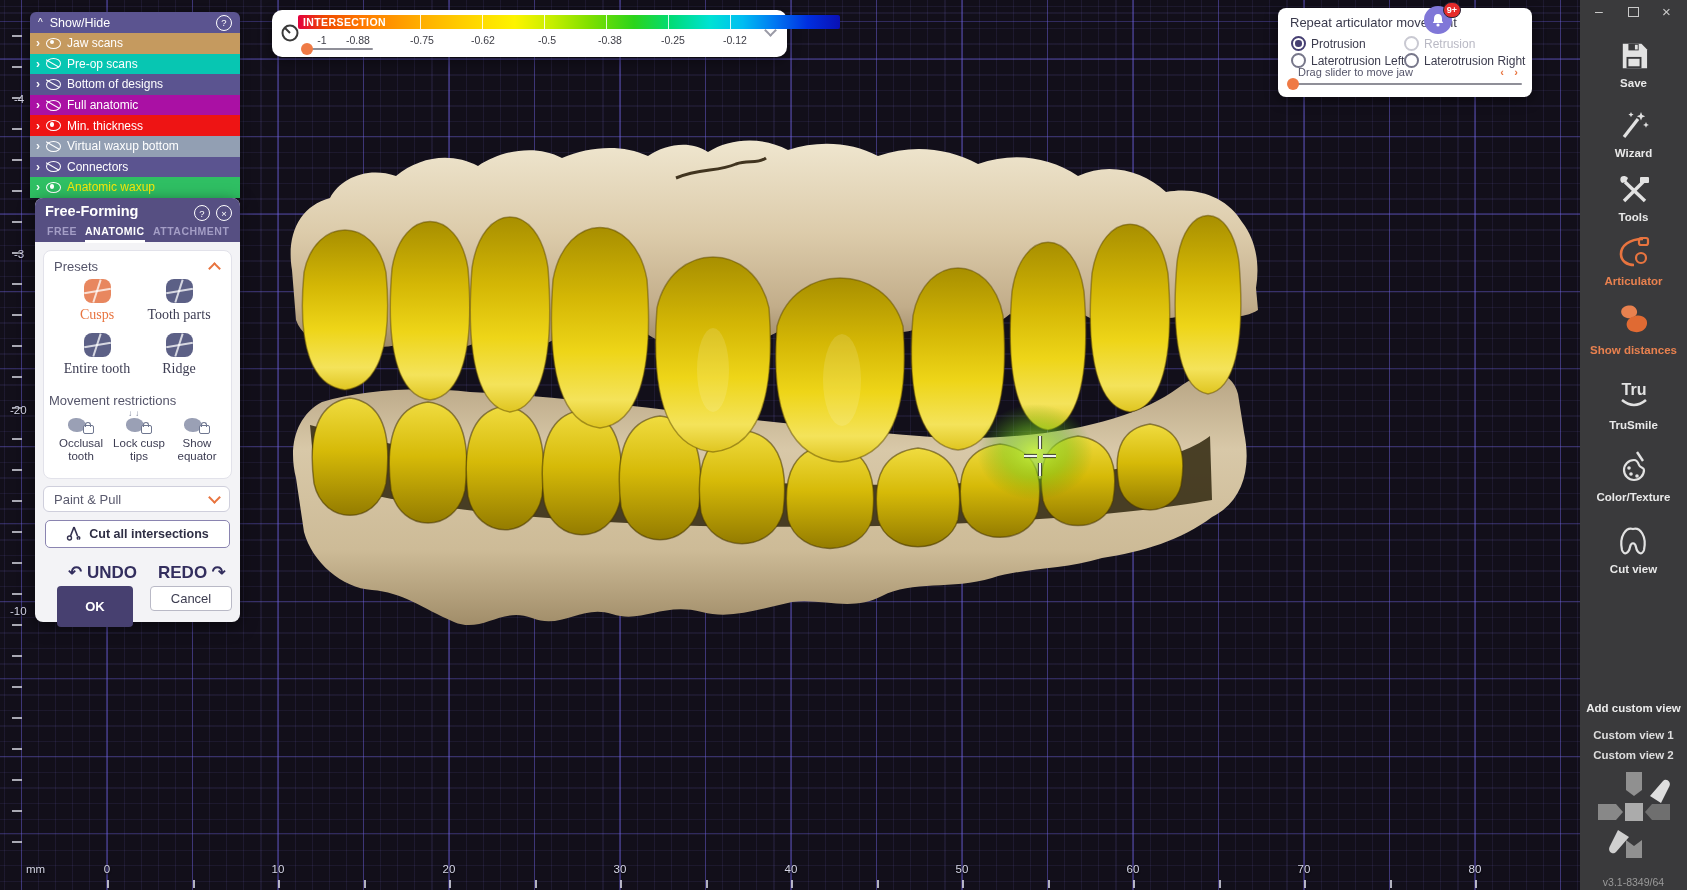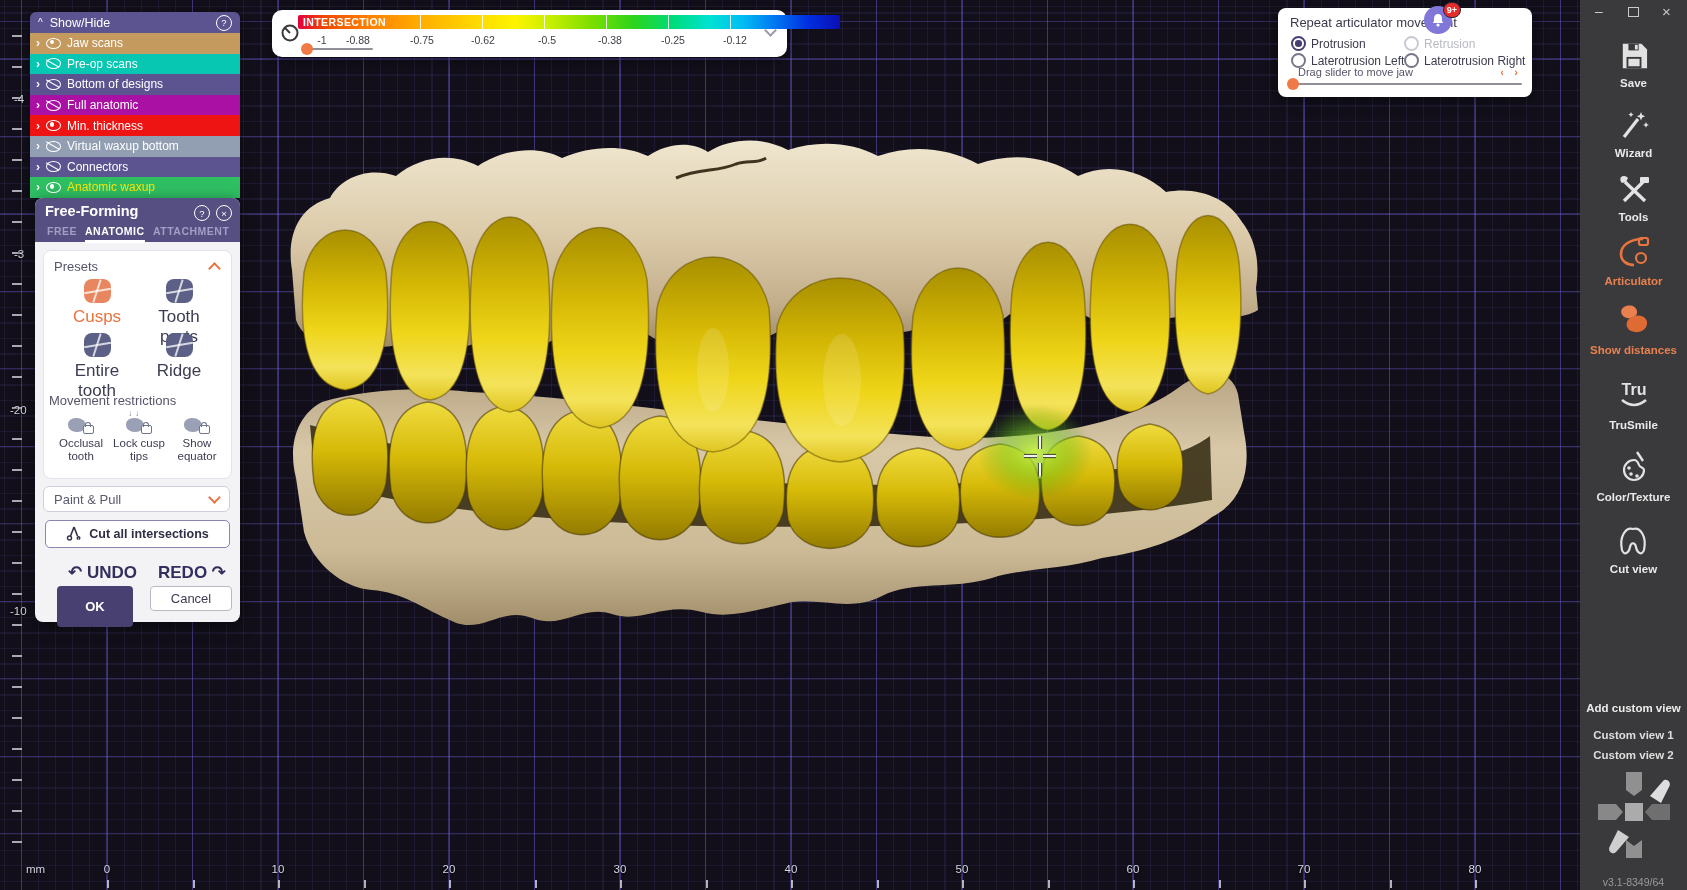--- a/index.html
+++ b/index.html
@@ -87,21 +87,21 @@
            border:1px solid #e2e2ea;border-radius:8px;}
   .sec-label{position:absolute;font-size:13px;color:#55556a;}
   .chev-up{display:inline-block;width:7px;height:7px;border-right:2px solid #e8743f;border-top:2px solid #e8743f;transform:rotate(-45deg);}
   .preset{position:absolute;width:80px;text-align:center;}
   .preset .picon{width:27px;height:24px;border-radius:8px;margin:0 auto;position:relative;overflow:hidden;}
   .picon.orange{background:#e8875f;}
   .picon.slate{background:#5c6086;}
   .picon::before,.picon::after{content:'';position:absolute;background:rgba(255,255,255,.75);}
   .picon::before{left:45%;top:0;width:1.5px;height:100%;transform:rotate(18deg);}
   .picon::after{left:0;top:45%;width:100%;height:1.5px;transform:rotate(-10deg);}
-  .preset .plabel{font-size:17px;color:#3c3c52;margin-top:4px;}
+  .preset .plabel{font-size:14px;color:#3c3c52;margin-top:4px;font-family:Liberation Serif, serif;}
   .preset.sel .plabel{color:#e8743f;}
   .restrict{position:absolute;width:62px;text-align:center;font-size:11.5px;color:#3c3c52;line-height:1.15;}
   .ricon{position:relative;width:26px;height:18px;margin:0 auto 3px;}
   .ricon .blob{position:absolute;left:0;top:2px;width:18px;height:14px;background:#9aa0b5;
                border-radius:45% 55% 50% 50%;}
   .ricon .lock{position:absolute;right:0;bottom:0;width:9px;height:7px;background:#fff;
                border:1.6px solid #6f7790;border-radius:2px;}
   .ricon .lock::before{content:'';position:absolute;left:1.2px;top:-4.5px;width:4px;height:4px;
                border:1.6px solid #6f7790;border-bottom:none;border-radius:4px 4px 0 0;}
   .ricon .tips{position:absolute;left:2px;top:-7px;font-size:8px;color:#6f7790;letter-spacing:3px;font-weight:bold;}

